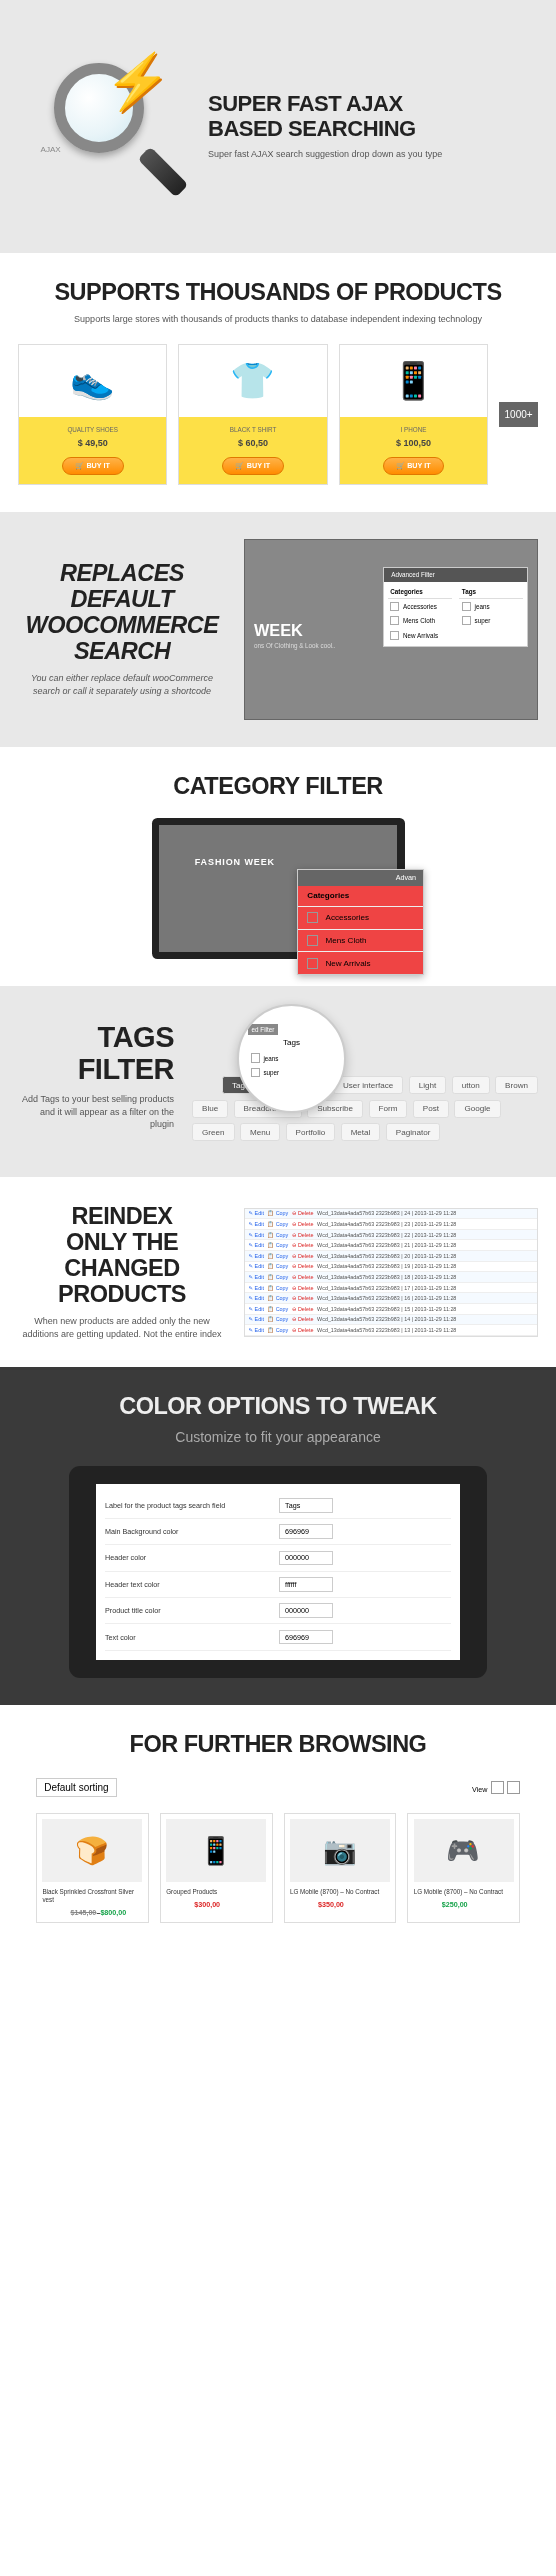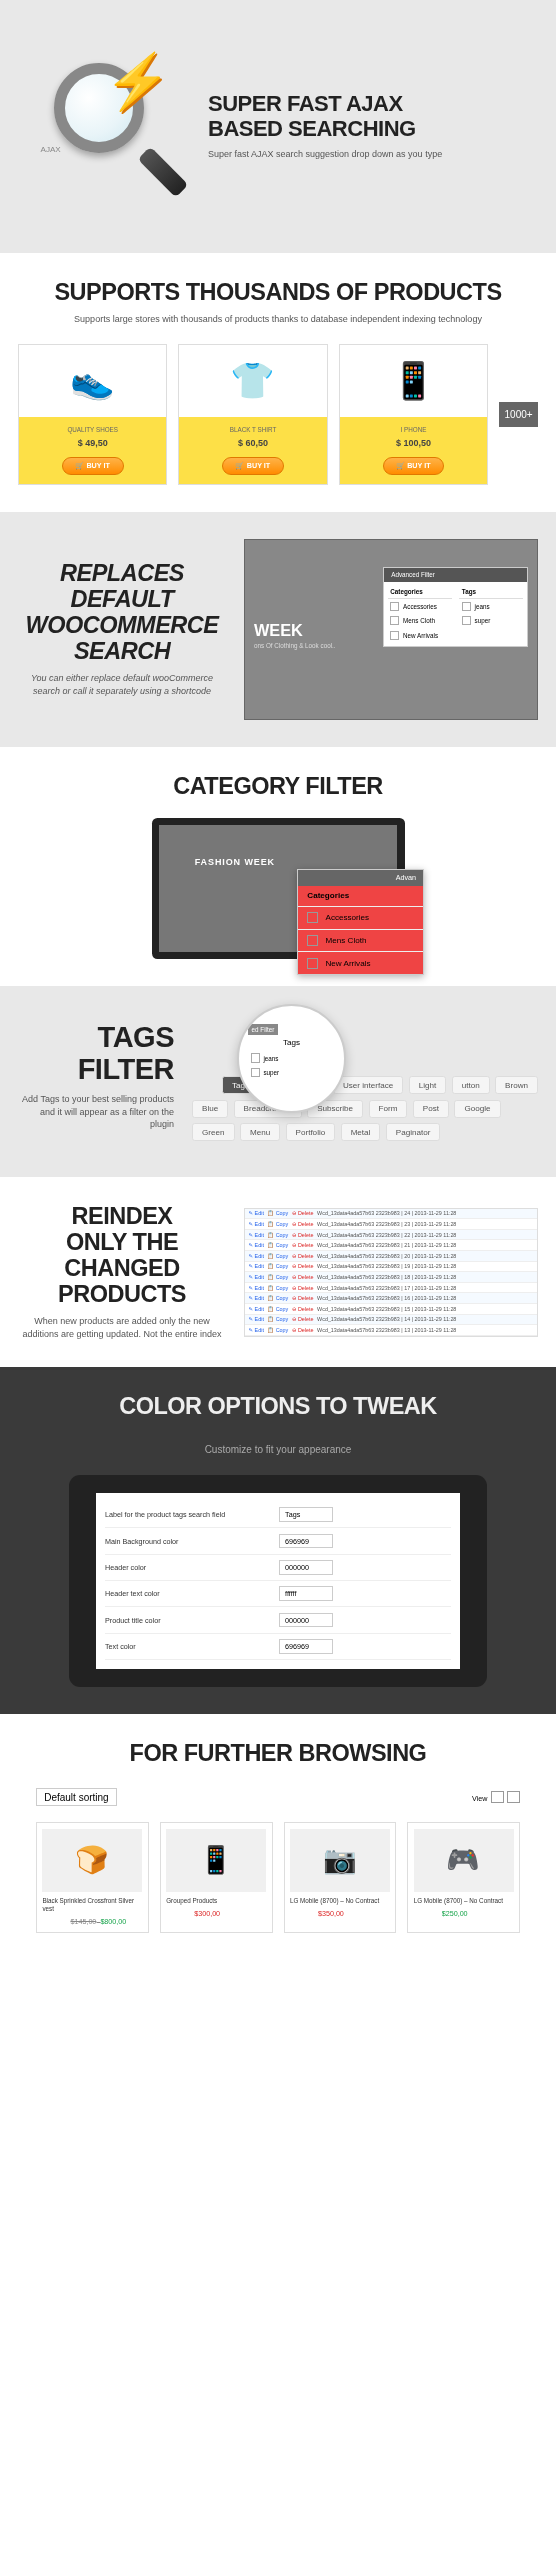--- a/index.html
+++ b/index.html
@@ -4,21 +4,21 @@
 <style>
 * { margin: 0; padding: 0; box-sizing: border-box; }
 body { font-family: Arial, Helvetica, sans-serif; width: 556px; background: #fff; }
 .section { padding: 27px 18px; }
 .bg-gray { background: #e8e8e8; }
 .bg-dark { background: #3a3a3a; }
 .bg-white { background: #fff; }
 .title-dark { font-family: 'Arial Black', sans-serif; font-size: 23.5px; font-weight: 900; color: #222; text-align: center; letter-spacing: -0.5px; line-height: 1.1; }
 .title-light { font-family: 'Arial Black', sans-serif; font-size: 23.5px; font-weight: 900; color: #eee; text-align: center; letter-spacing: -0.5px; line-height: 1.1; }
 .sub-dark { font-size: 9px; color: #555; text-align: center; margin-top: 7.2px; line-height: 1.4; }
-.sub-light { font-size: 10px; color: #aaa; text-align: center; margin-top: 23px; line-height: 1.4; }
+.sub-light { font-size: 14px; color: #aaa; text-align: center; margin-top: 8px; line-height: 1.4; }
 
 
 .s1 { display: flex; align-items: center; gap: 18px; padding: 27px; }
 .magnifier { width: 145px; height: 145px; position: relative; }
 .mag-circle { width: 90px; height: 90px; border: 11px solid #888; border-radius: 50%; background: radial-gradient(circle at 35% 35%, #fff, #e8f4f8 60%, #d0e8f0); position: absolute; top: 9px; left: 9px; box-shadow: 0 3.6px 7.2px rgba(0,0,0,0.3); }
 .mag-handle { width: 18px; height: 54px; background: linear-gradient(#555,#222); position: absolute; bottom: 0; right: 18px; transform: rotate(-45deg); border-radius: 5.4px; }
 .bolt { position: absolute; top: -4.5px; right: 18px; font-size: 54px; color: #ffa500; text-shadow: 1.8px 1.8px 0 #d97706; }
 .ajax-label { position: absolute; bottom: 45px; left: -4.5px; font-size: 8.1px; color: #888; }
 .s1-text { flex: 1; }
 .s1-text .title-dark { text-align: left; font-size: 22px; }
@@ -92,21 +92,21 @@
 
 
 .results-bar { display: flex; justify-content: space-between; align-items: center; padding: 7.2px 18px; margin-top: 13.6px; font-size: 7.2px; }
 .sort-select { border: 0.9px solid #ccc; padding: 2.7px 7.2px; font-size: 10px; }
 .view-icons { display: flex; gap: 3.6px; align-items: flex-end; }
 .view-icon { width: 12.7px; height: 12.7px; border: 0.9px solid #999; }
 .results-grid { display: flex; gap: 11px; padding: 9px 18px; }
 .result-card { flex: 1; border: 0.9px solid #ddd; padding: 5.4px; }
 .result-img { height: 63px; background: #f0f0f0; display: flex; align-items: center; justify-content: center; font-size: 27px; margin-bottom: 5.4px; }
 .result-name { font-size: 6.3px; color: #333; margin-bottom: 3.6px; line-height: 1.3; }
-.result-price { font-size: 7.2px; font-weight: normal; padding-left: 28px; }
+.result-price { font-size: 7.2px; font-weight: bold; padding-left: 28px; }
 .price-red { color: #dc2626; }
 .price-strike { text-decoration: line-through; color: #888; }
 .price-green { color: #16a34a; }
 </style>
 </head>
 <body>
 
 <div class="section bg-gray">
   <div class="s1">
     <div class="magnifier">

